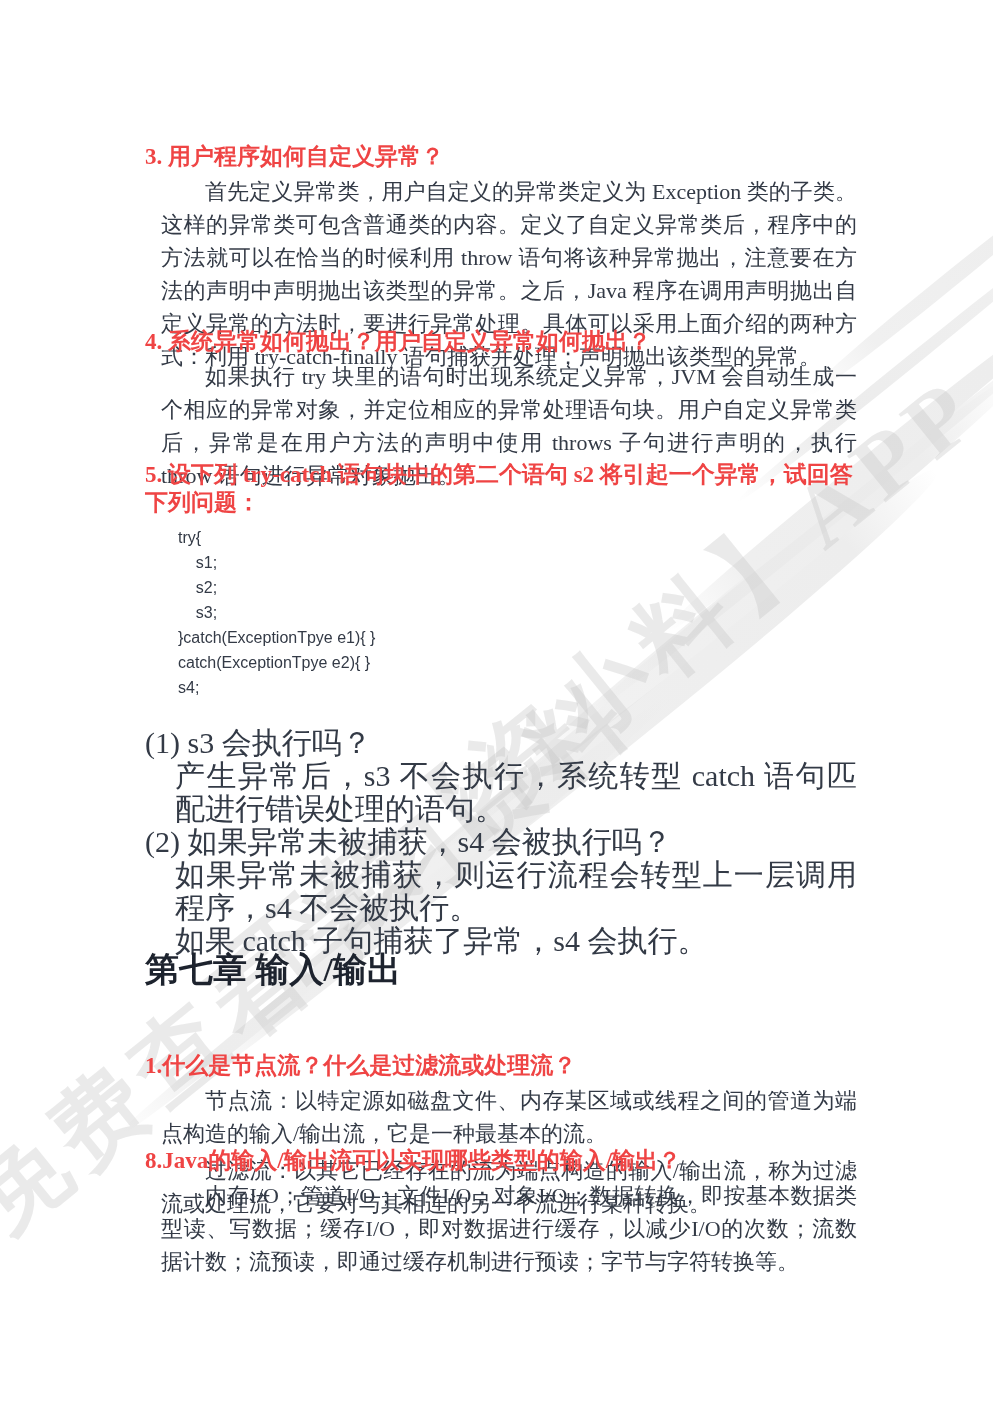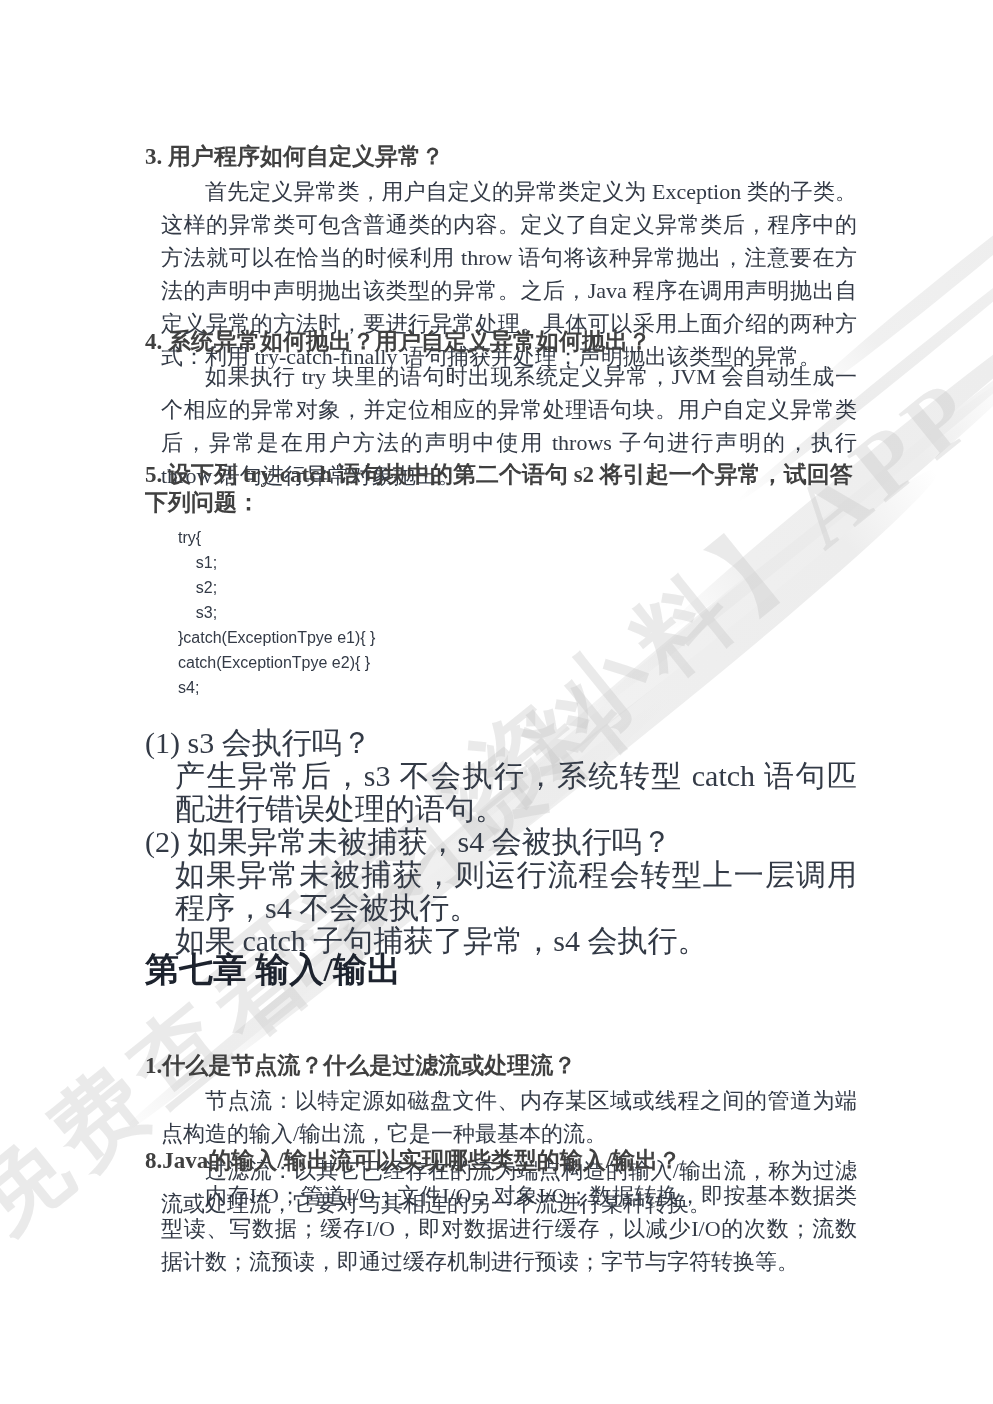--- a/index.html
+++ b/index.html
@@ -29,21 +29,21 @@
     transform:rotate(-39deg);
     transform-origin:0 50%;
     font-family:"Liberation Serif","DejaVu Serif",serif;
   }
   
   .block{position:absolute;left:145px;width:712px;z-index:1;}
   .qa-heading{
     font-weight:bold;
     font-size:23px;
     line-height:28px;
-    color:#404040;
+    color:#ef4444;
     margin:0;
   }
   .para{
     font-size:22px;
     line-height:33px;
     text-indent:2em;
     text-align:justify;
     margin:4px 0 0 16px;
   }
   .code{

